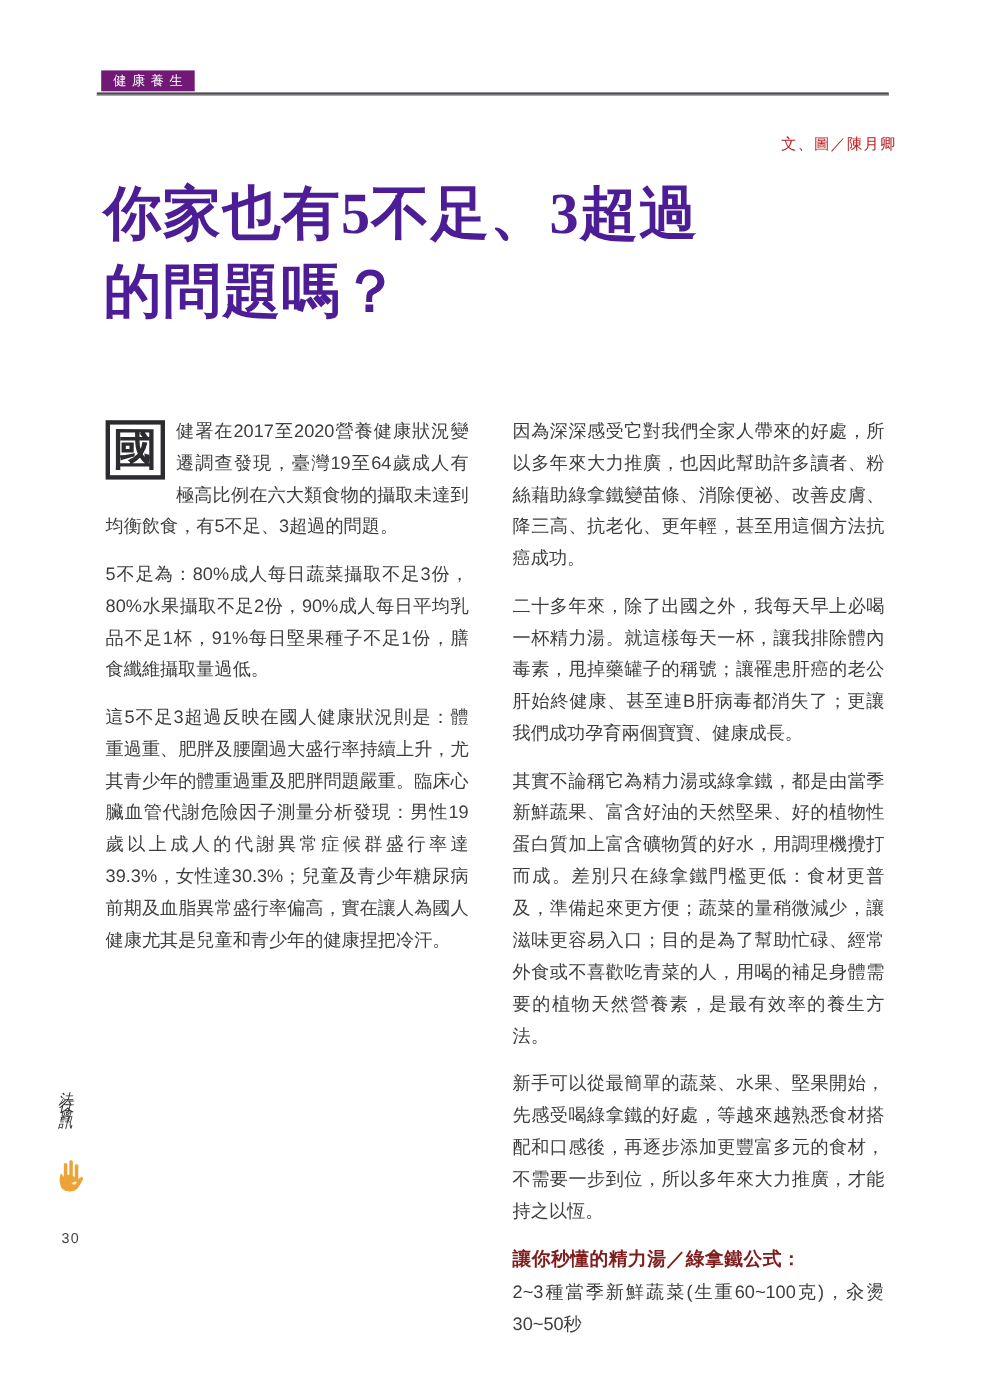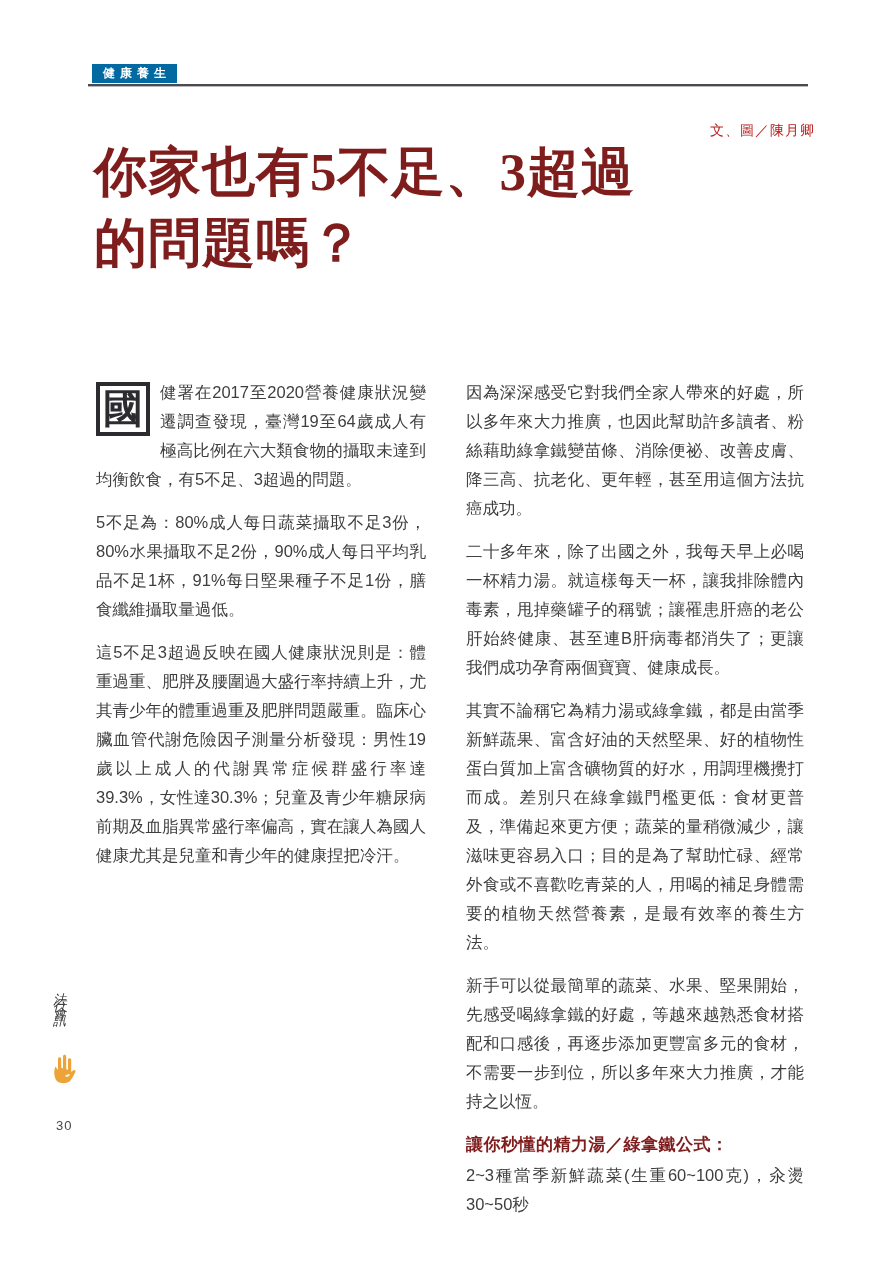--- a/index.html
+++ b/index.html
@@ -8,39 +8,39 @@
     width: 892px; height: 1262px;
     margin: 0 auto;
     background: #ffffff;
     overflow: hidden;
     font-family: "Liberation Sans", sans-serif;
     color: #3e3e40;
   }
   
   .category-tag {
     position: absolute; left: 92px; top: 64px;
-    background: #0369a1; color: #ffffff;
-    font-size: 12px; font-weight: bold;
+    background: #701a75; color: #ffffff;
+    font-size: 12px; font-weight: normal;
     letter-spacing: 5px; padding: 3px 6px 3px 11px;
     line-height: 13px;
   }
   .header-rule {
     position: absolute; left: 88px; top: 84px;
     width: 720px; height: 2px;
     background: #4a4a50;
     border-bottom: 1px solid #b9b9bc;
   }
   .byline {
     position: absolute; right: 77px; top: 122px;
     font-size: 14px; color: #b91c1c; letter-spacing: 1px;
   }
   .article-title {
-    position: absolute; left: 94px; top: 101px;
+    position: absolute; left: 94px; top: 124px;
     font-family: "Liberation Serif", "DejaVu Serif", serif;
-    font-weight: 700; color: #7f1d1d;
+    font-weight: 700; color: #4c1d95;
     font-size: 53px; line-height: 71px; letter-spacing: 1px;
     width: 620px;
   }
   
   .sidebar-publication {
     position: absolute; left: 50px; top: 982px;
     writing-mode: vertical-rl;
     font-family: "Liberation Serif", "DejaVu Serif", serif;
     font-style: italic;
     font-size: 13px; letter-spacing: 7px; color: #333336;

